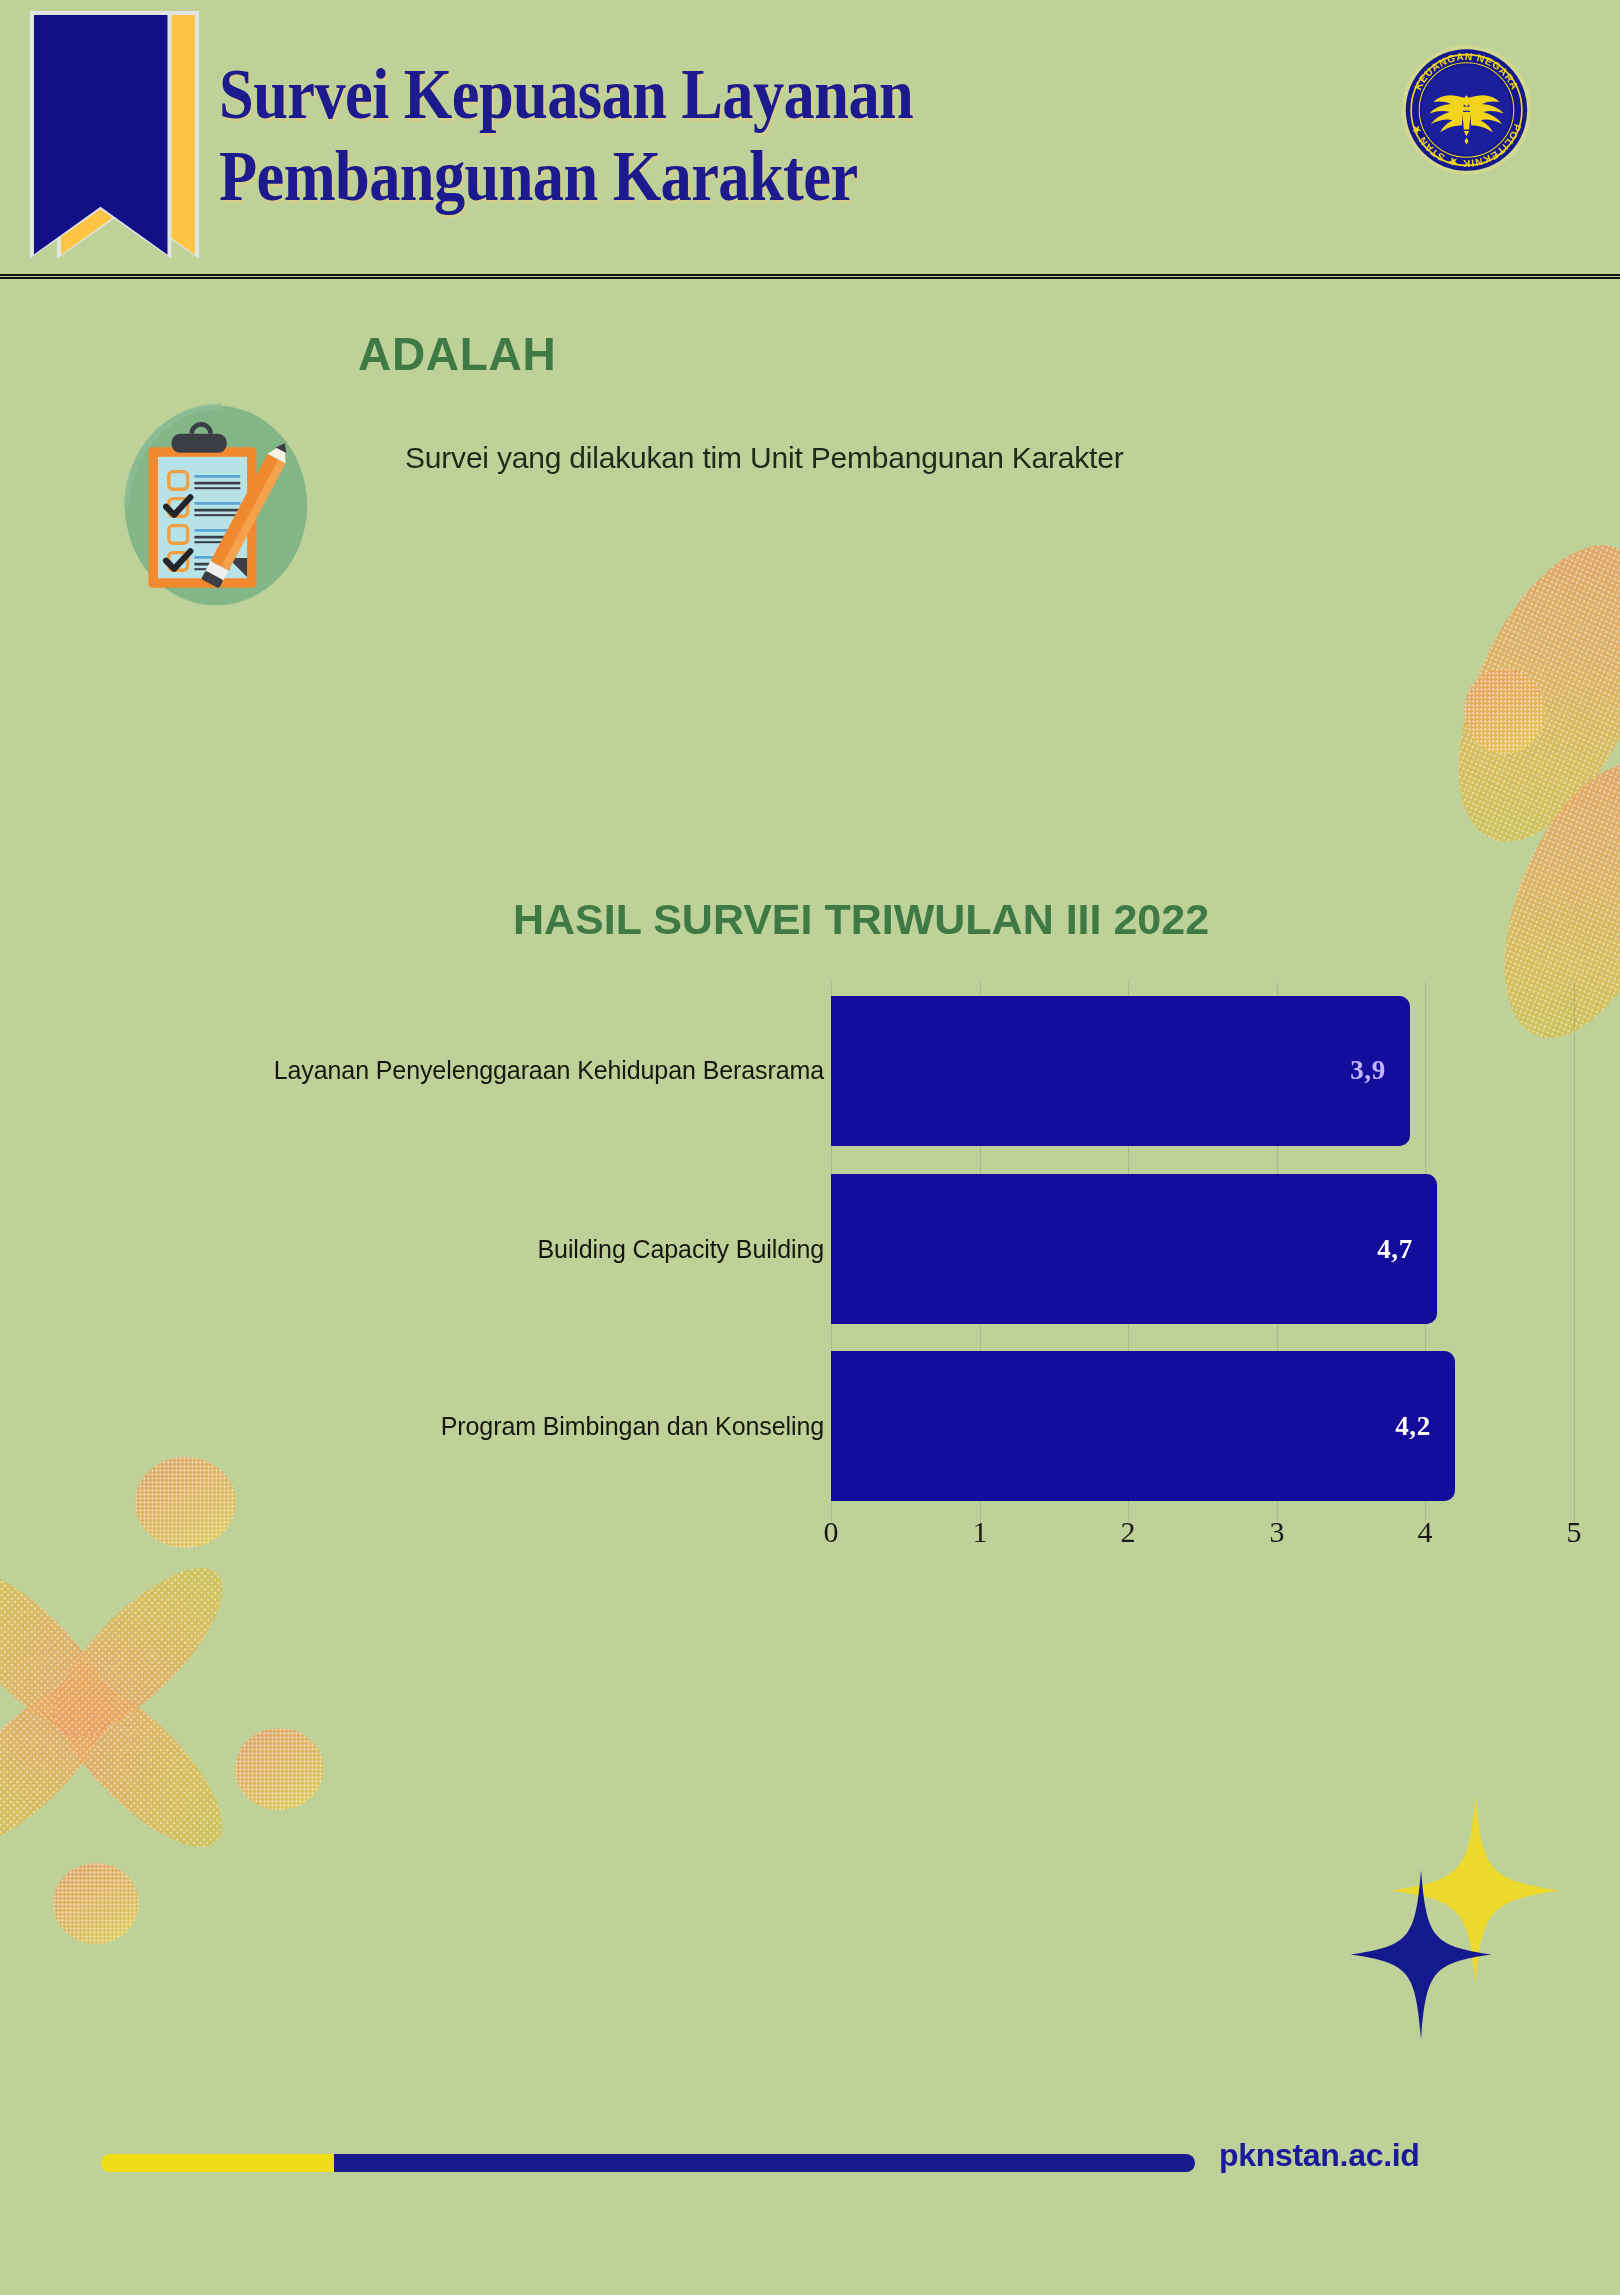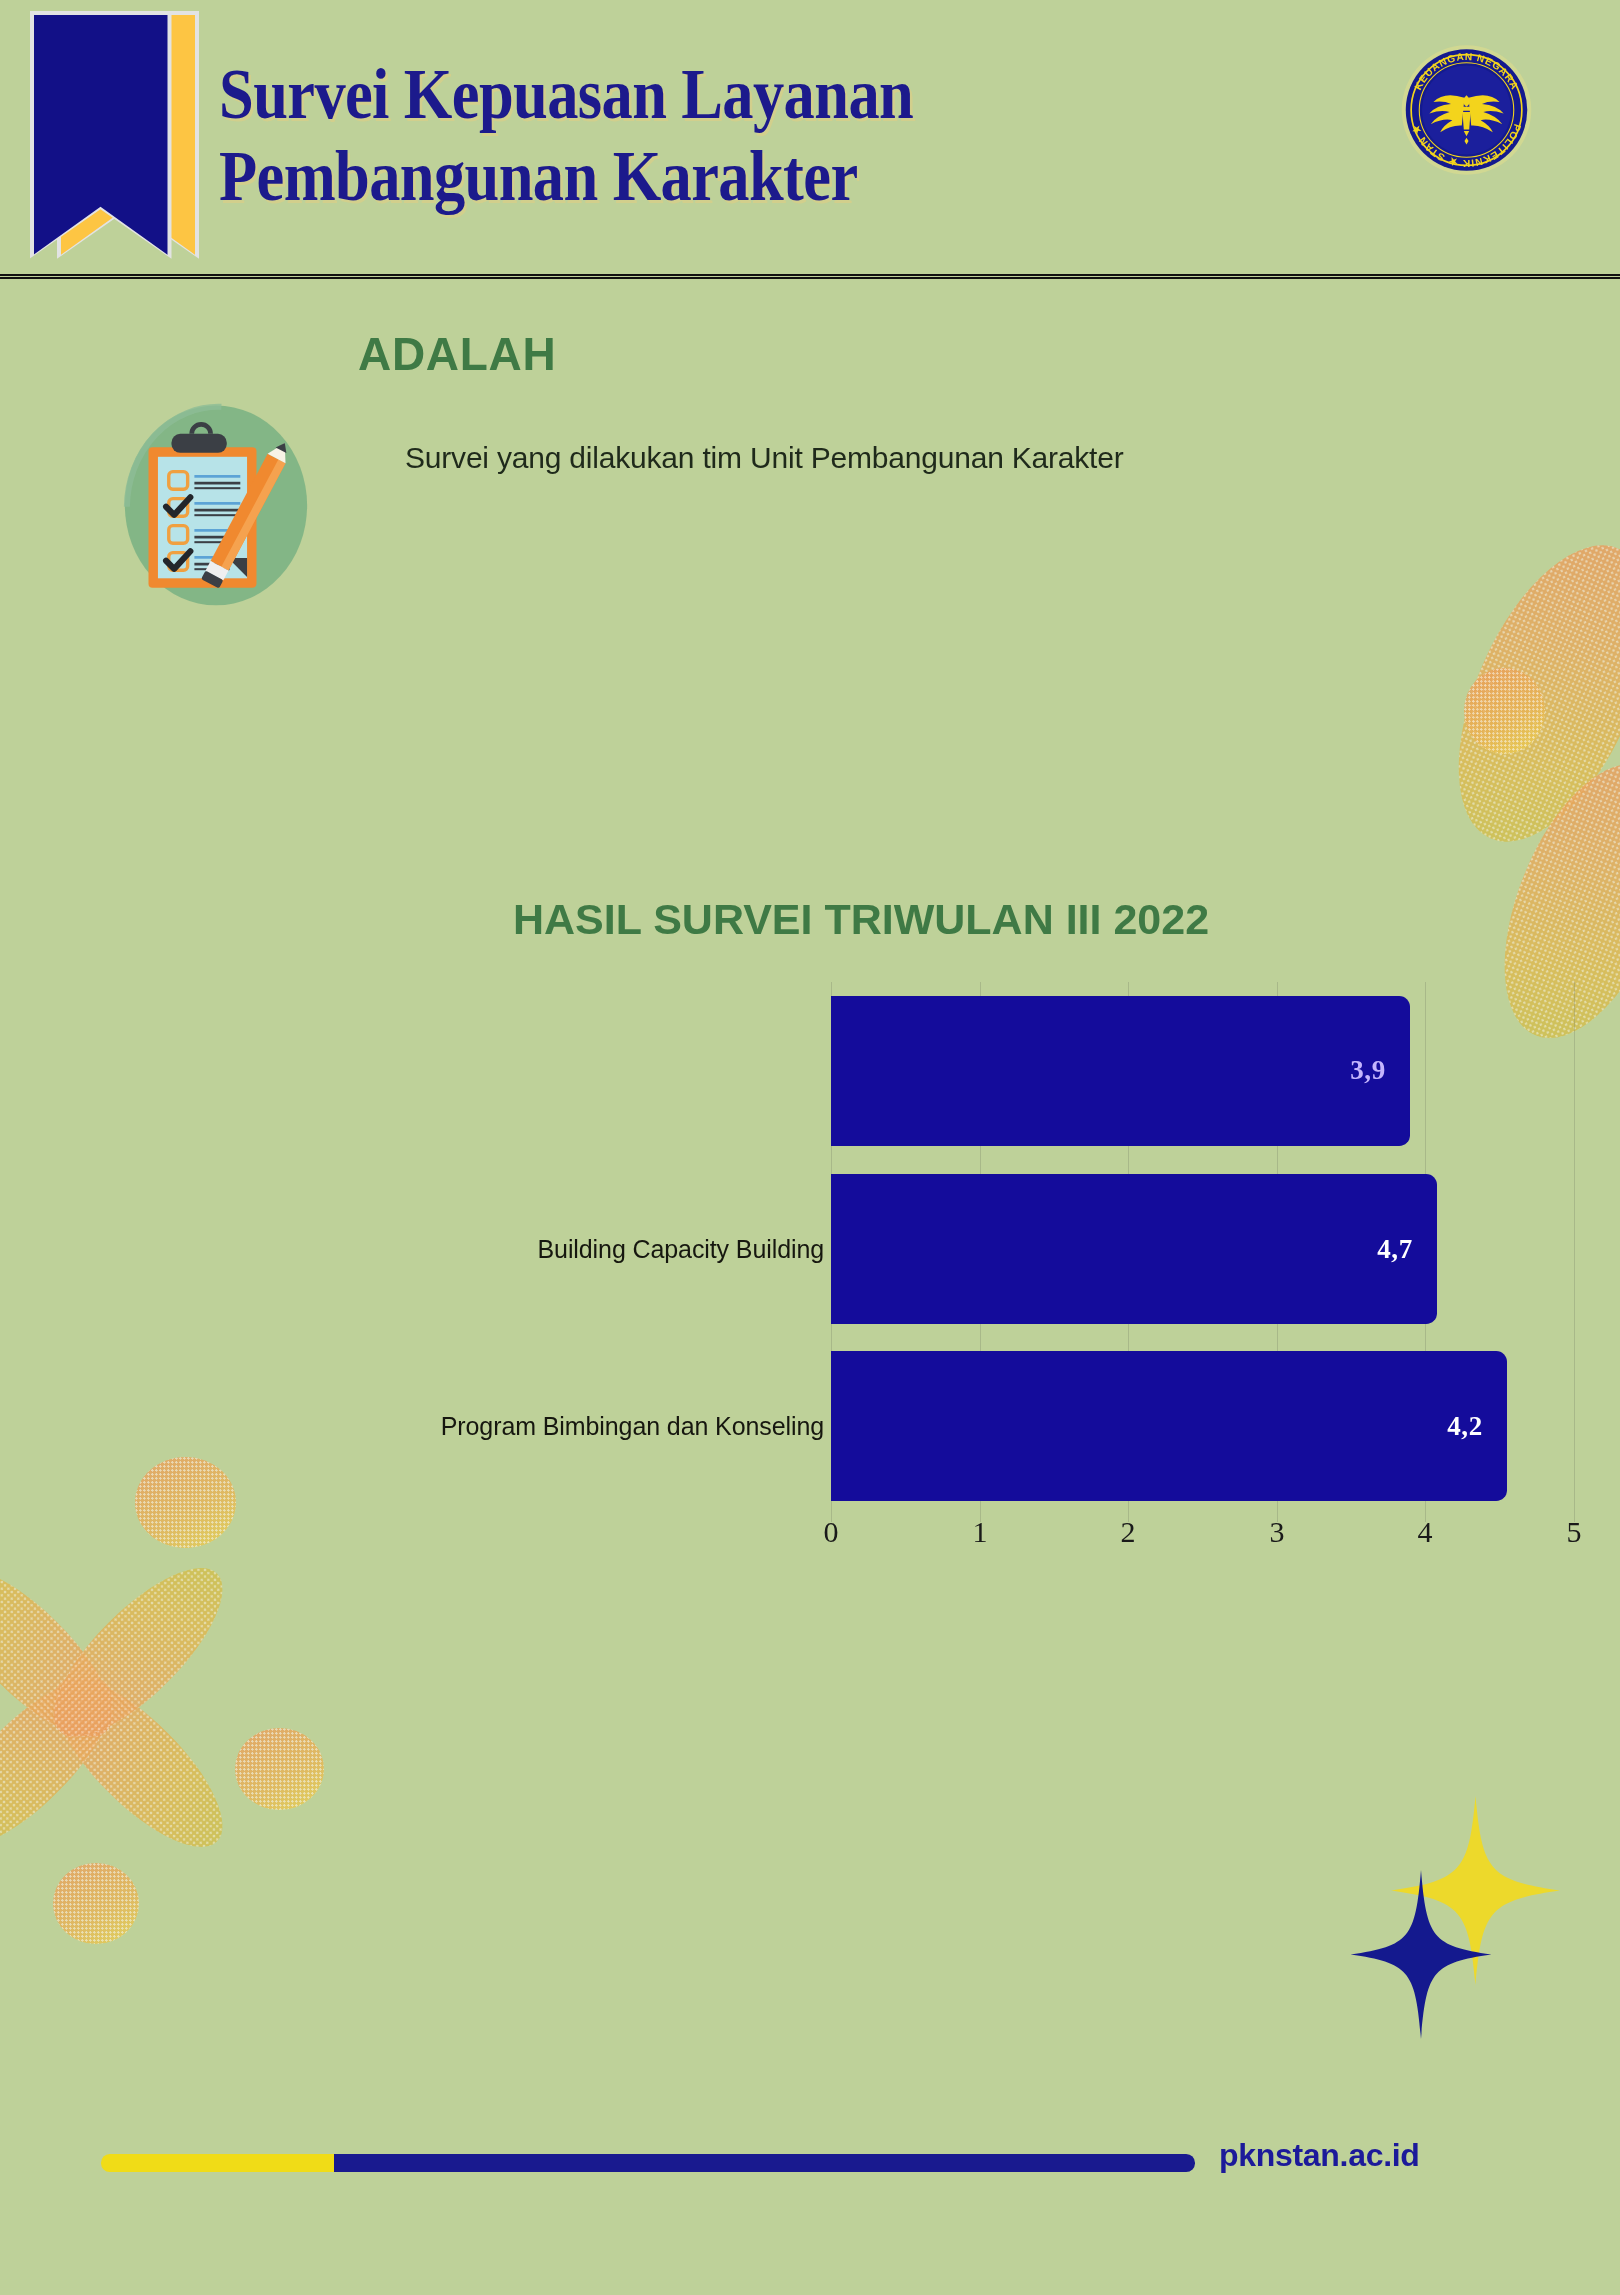--- a/index.html
+++ b/index.html
@@ -313,33 +313,34 @@
       <div class="gridlines">
           <div class="gridline" style="left: 0px;"></div>
           <div class="gridline" style="left: 149px;"></div>
           <div class="gridline" style="left: 297px;"></div>
           <div class="gridline" style="left: 446px;"></div>
           <div class="gridline" style="left: 594px;"></div>
           <div class="gridline" style="left: 743px;"></div>
         </div>
       <div class="rows">
           <div class="bar-row" style="top: 13.8px; height: 150px;">
+            <div class="cat-label">Layanan Penyelenggaraan Kehidupan Berasrama</div>
             <div class="bar" style="width: 579px; background: rgb(20, 12, 155);">
               <span class="bar-value" style="color: #c4b5fd;">3,9</span>
             </div>
           </div>
           <div class="bar-row" style="top: 192px; height: 150px;">
             <div class="cat-label">Building Capacity Building</div>
             <div class="bar" style="width: 606px; background: rgb(20, 12, 155); align-items: center;">
               <span class="bar-value" style="color: rgb(255, 255, 255);">4,7</span>
             </div>
           </div>
           <div class="bar-row" style="top: 369px; height: 150px;">
             <div class="cat-label">Program Bimbingan dan Konseling</div>
-            <div class="bar" style="width: 676px; background: rgb(20, 12, 155);">
+            <div class="bar" style="width: 624px; background: rgb(20, 12, 155);">
               <span class="bar-value" style="color: rgb(255, 255, 255);">4,2</span>
             </div>
           </div>
         </div>
     </div>
     <div class="xaxis">
         <div class="xtick" style="left: 0px;">0</div>
         <div class="xtick" style="left: 149px;">1</div>
         <div class="xtick" style="left: 297px;">2</div>
         <div class="xtick" style="left: 446px;">3</div>

